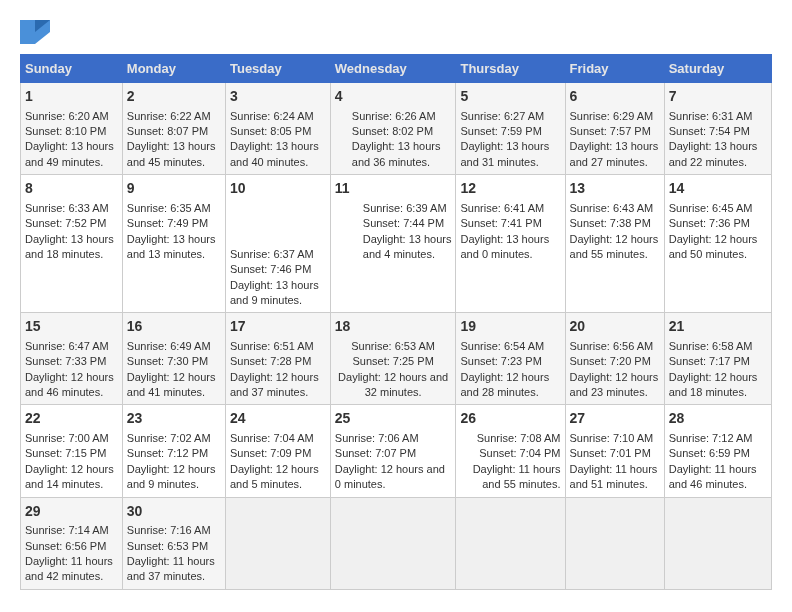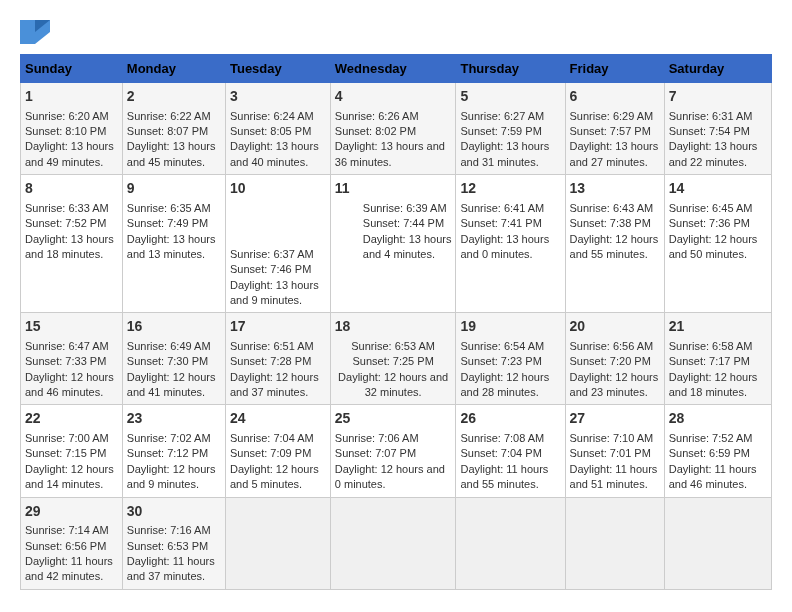--- a/index.html
+++ b/index.html
@@ -37,21 +37,21 @@
       font-size: 16px;
       color: #555;
     }
     table {
       width: 100%;
       border-collapse: collapse;
       font-size: 11px;
     }
     thead tr th {
       background-color: #3a6cc8;
-      color: #000000;
+      color: #e5e5e5;
       padding: 6px 4px;
       text-align: left;
       font-size: 13px;
       font-weight: bold;
       border: 1px solid #3a6cc8;
     }
     tbody tr td {
       vertical-align: top;
       padding: 4px 4px;
       border: 1px solid #ccc;
@@ -128,21 +128,21 @@
 Daylight: 13 hours and 45 minutes.</div>
         </td>
         <td>
           <span class="day-number">3</span>
           <div class="day-info" style="white-space: pre-line;">Sunrise: 6:24 AM
 Sunset: 8:05 PM
 Daylight: 13 hours and 40 minutes.</div>
         </td>
         <td>
           <span class="day-number">4</span>
-          <div class="day-info" style="white-space: pre-line;">Sunrise: 6:26 AM
+          <div class="day-info" style="white-space: pre-line; margin-left: 17px;">Sunrise: 6:26 AM
 Sunset: 8:02 PM
 Daylight: 13 hours and 36 minutes.</div>
         </td>
         <td>
           <span class="day-number">5</span>
           <div class="day-info" style="white-space: pre-line;">Sunrise: 6:27 AM
 Sunset: 7:59 PM
 Daylight: 13 hours and 31 minutes.</div>
         </td>
         <td>
@@ -266,33 +266,33 @@
 Daylight: 12 hours and 5 minutes.</div>
         </td>
         <td>
           <span class="day-number">25</span>
           <div class="day-info" style="white-space: pre-line;">Sunrise: 7:06 AM
 Sunset: 7:07 PM
 Daylight: 12 hours and 0 minutes.</div>
         </td>
         <td>
           <span class="day-number">26</span>
-          <div class="day-info" style="white-space: pre-line;">Sunrise: 7:08 AM
+          <div class="day-info" style="white-space: pre-line; text-align: right;">Sunrise: 7:08 AM
 Sunset: 7:04 PM
 Daylight: 11 hours and 55 minutes.</div>
         </td>
         <td>
           <span class="day-number">27</span>
           <div class="day-info" style="white-space: pre-line;">Sunrise: 7:10 AM
 Sunset: 7:01 PM
 Daylight: 11 hours and 51 minutes.</div>
         </td>
         <td>
           <span class="day-number">28</span>
-          <div class="day-info" style="white-space: pre-line;">Sunrise: 7:52 AM
+          <div class="day-info" style="white-space: pre-line;">Sunrise: 7:12 AM
 Sunset: 6:59 PM
 Daylight: 11 hours and 46 minutes.</div>
         </td>
       </tr>
       <tr>
         <td>
           <span class="day-number">29</span>
           <div class="day-info" style="white-space: pre-line;">Sunrise: 7:14 AM
 Sunset: 6:56 PM
 Daylight: 11 hours and 42 minutes.</div>

